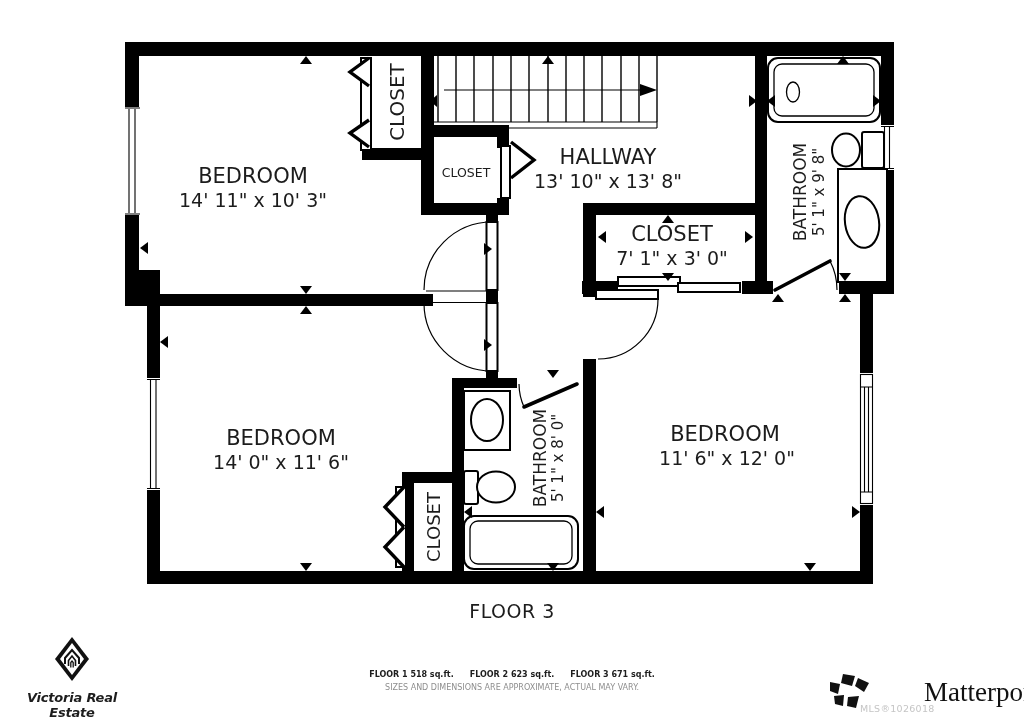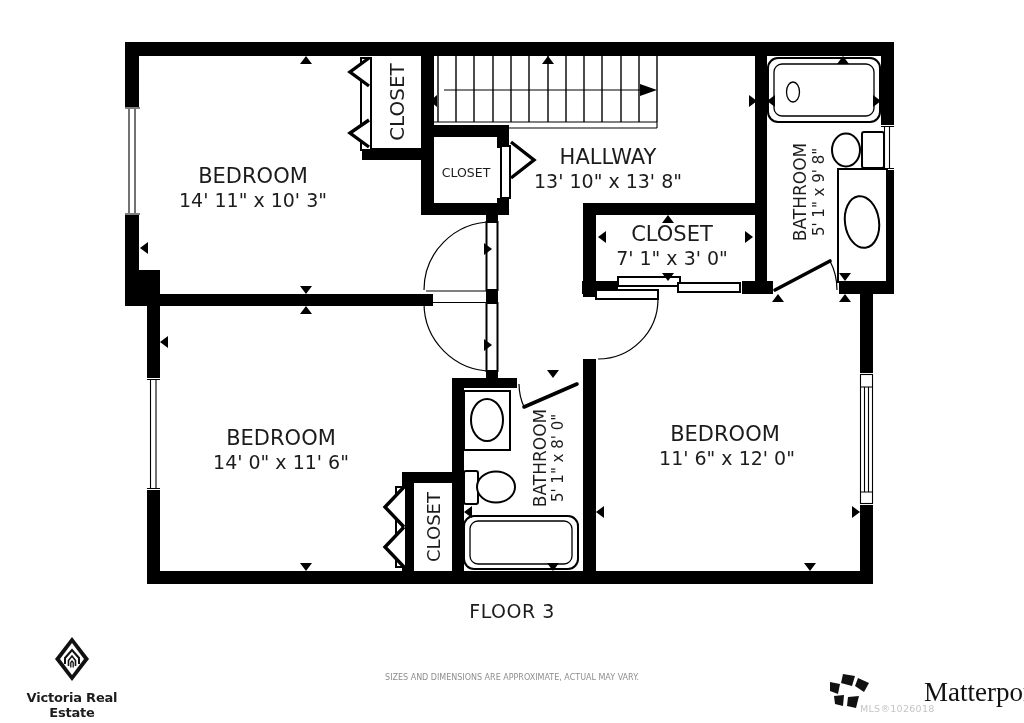--- a/index.html
+++ b/index.html
@@ -19,21 +19,21 @@
   .mark{fill:#000;}
   .rname{font-size:21px;}
   .rdims{font-size:19px;}
   .vname{font-size:17px;}
   .vdims{font-size:15px;}
   .vclos{font-size:20px;}
   .vclos2{font-size:18px;}
   .sclos{font-size:12.5px;}
   .floorlbl{font-size:19px;letter-spacing:.5px;}
   .agency{position:absolute;left:6px;top:636px;width:132px;text-align:center;color:#1d1d1d;}
-  .agency .nm{font-size:13px;font-weight:bold;letter-spacing:-.2px;margin-top:4px;}
+  .agency .nm{font-size:13px;font-weight:bold;letter-spacing:-.2px;margin-top:4px;font-style:italic;}
   .areainfo{position:absolute;left:362px;top:670px;width:300px;text-align:center;color:#1d1d1d;}
   .areainfo .t{font-size:8px;font-weight:bold;line-height:10px;}
   .areainfo .row{display:flex;justify-content:center;gap:16px;font-size:8px;font-weight:bold;line-height:10px;}
   .areainfo .disc{font-size:8px;color:#8e8e8e;margin-top:3px;line-height:10px;}
   .mbrand{position:absolute;left:830px;top:674px;display:flex;align-items:center;color:#111;gap:41px;}
   .mword{font-family:"Liberation Serif","DejaVu Serif",serif;font-size:27px;margin-left:9px;}
   .mreg{font-family:"Liberation Serif","DejaVu Serif",serif;font-size:9px;vertical-align:top;position:relative;top:-9px;margin-left:1px;}
   .mls{position:absolute;left:860px;top:703px;width:160px;text-align:left;font-size:9.5px;color:#c5c5c5;letter-spacing:.3px;}
 </style>
 </head>
@@ -234,20 +234,25 @@
     <path d="M18,7 L30,23 L18,39 L6,23 Z" fill="#fff"></path>
     <path d="M11,28 V22 L18,14 L25,22 V28" fill="none" stroke="#111" stroke-width="2"></path>
     <path d="M14.5,30 V24.5 L18,20 L21.5,24.5 V30" fill="none" stroke="#111" stroke-width="1.6"></path>
     <path d="M16.8,31.5 V26.5 L18,25 L19.2,26.5 V31.5" fill="none" stroke="#111" stroke-width="1.3"></path>
   </svg>
   <div class="nm">Victoria Real Estate</div>
   
 </div>
 
 <div class="areainfo">
+  <div class="row">
+    <span>FLOOR 1 518 sq.ft.</span>
+    <span>FLOOR 2 623 sq.ft.</span>
+    <span>FLOOR 3 671 sq.ft.</span>
+  </div>
   <div class="disc">SIZES AND DIMENSIONS ARE APPROXIMATE, ACTUAL MAY VARY.</div>
 </div>
 
 <div class="mbrand">
   <svg width="44" height="36" viewBox="0 0 44 36">
     <polygon points="13,0 25,2 22,12 11,9" fill="#111"></polygon>
     <polygon points="28,4 39,9 34,18 25,12" fill="#111"></polygon>
     <polygon points="0,8 10,10 8,20 0,17" fill="#111"></polygon>
     <polygon points="4,22 14,21 13,32 5,30" fill="#111"></polygon>
     <polygon points="18,23 29,22 26,34 17,32" fill="#111"></polygon>

